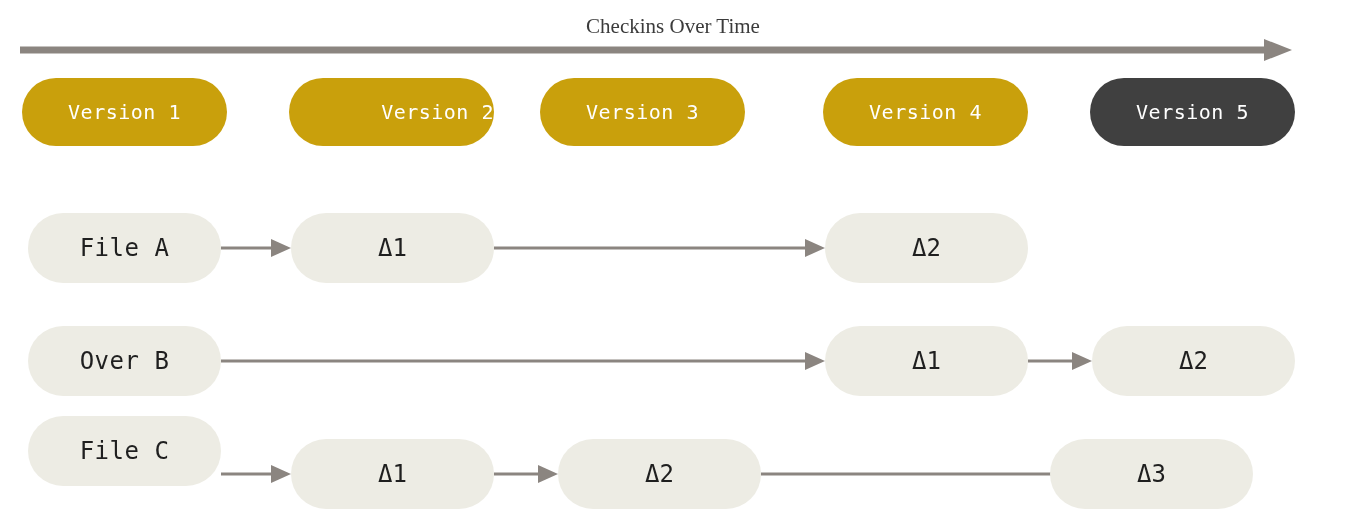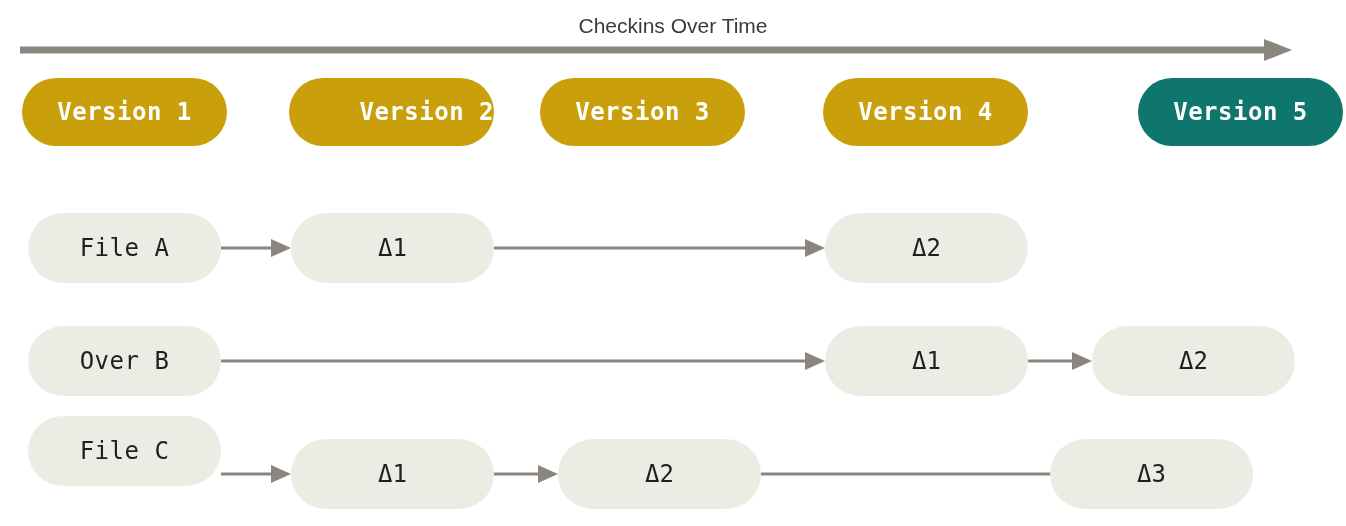--- a/index.html
+++ b/index.html
@@ -24,21 +24,21 @@
   
   #timeline-title {
     position: absolute;
     left: 0;
     top: 14px;
     width: 1346px;
     text-align: center;
     font-size: 21px;
     letter-spacing: 0px;
     color: #3b3b3b;
-    font-family: Liberation Sans, sans-serif;
+    font-family: Liberation Serif, serif;
     white-space: pre;
   }
   #timeline-axis {
     position: absolute;
     left: 20px;
     top: 39px;
     width: 1272px;
     height: 22px;
   }
 
@@ -48,25 +48,24 @@
     top: 78px;
     height: 68px;
     background: #c9a00c;
     border-radius: 34px;
     display: flex;
     align-items: center;
     justify-content: center;
   }
   .version-pill .pill-label {
     color: #ffffff;
-    font-size: 24px;
+    font-size: 20px;
     font-family: "DejaVu Sans Mono", "Liberation Mono", monospace;
     white-space: pre;
     letter-spacing: 0.5px;
-    font-weight: bold;
   }
 
   
   .file-node {
     position: absolute;
     height: 70px;
     background: #edece4;
     border-radius: 35px;
     display: flex;
     align-items: center;
@@ -109,21 +108,21 @@
       </div>
       <div class="version-pill" style="left: 289px; width: 205px; background: rgb(201, 160, 12); justify-content: flex-end;">
         <span class="pill-label">Version 2</span>
       </div>
       <div class="version-pill" style="left: 540px; width: 205px; background: rgb(201, 160, 12);">
         <span class="pill-label">Version 3</span>
       </div>
       <div class="version-pill" style="left: 823px; width: 205px; background: rgb(201, 160, 12);">
         <span class="pill-label">Version 4</span>
       </div>
-      <div class="version-pill" style="left: 1138px; width: 205px; background: #0f766e;">
+      <div class="version-pill" style="left: 1090px; width: 205px; background: #404040;">
         <span class="pill-label">Version 5</span>
       </div>
     </div>
 
   <div id="rows-layer">
       <div>
         <div class="connector" style="left: 221px; top: 237px; width: 70px;"><svg width="70" height="22" viewBox="0 0 70 22">
             <line x1="0" y1="11" x2="52" y2="11" stroke="#8b8580" stroke-width="3"></line>
             <polygon points="50,2 70,11 50,20" fill="#8b8580"></polygon>
           </svg></div>

